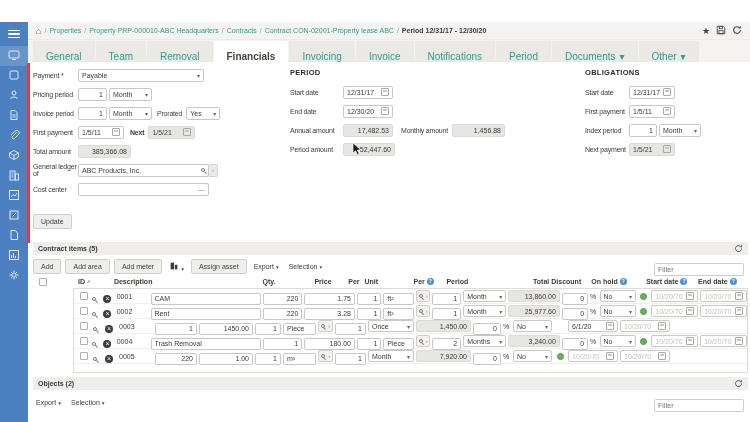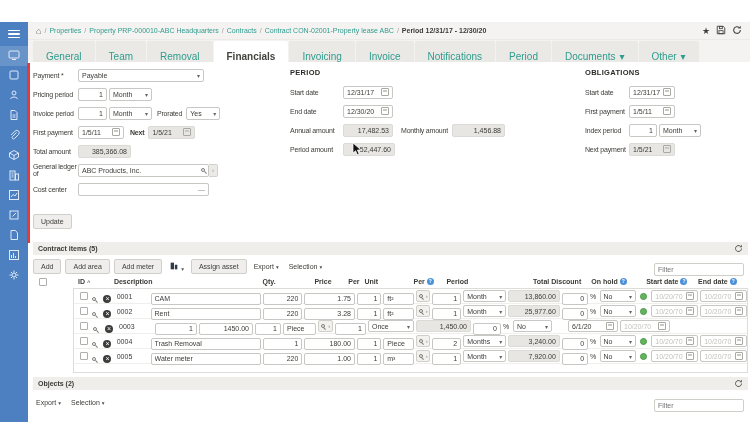--- a/index.html
+++ b/index.html
@@ -664,21 +664,20 @@
           </span>
       </div>
 
       <div class="trow">
         <span class="c-cb">
             <span class="chk"></span>
           </span>
         <span class="c-mag"><span class="mag"></span></span>
         <span class="c-del"><span class="cx">×</span></span>
         <span class="c-id">0005</span>
-        <span class="c-desc"><input class="inp cell-inp" value="Water meter" style=""></span>
         <span class="c-qty"><input class="inp cell-inp num" value="220" style=""></span>
         <span class="c-price"><input class="inp cell-inp num" value="1.00" style=""></span>
         <span class="c-per1"><input class="inp cell-inp num" value="1" style=""></span>
         <span class="c-unit"><input class="inp cell-inp" value="m³" style=""></span>
         <span class="c-ub">
             <span class="ub">
               <span class="mag"></span>
               <span class="chev">›</span>
             </span>
           </span>

